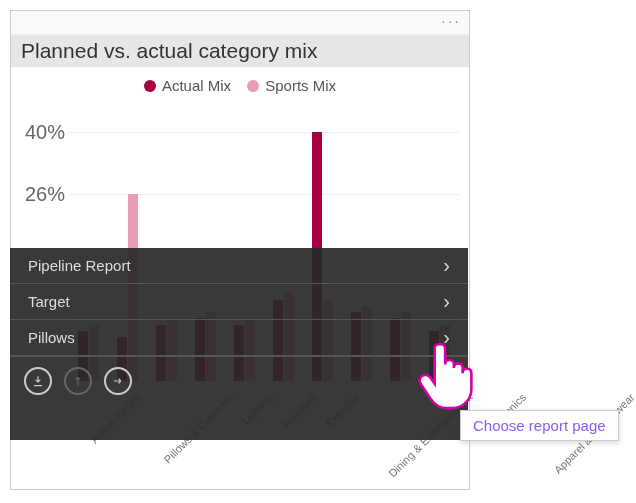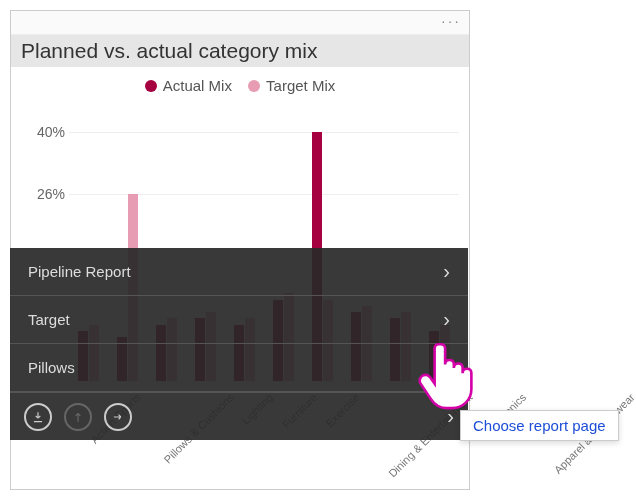--- a/index.html
+++ b/index.html
@@ -20,38 +20,38 @@
     text-align: center; padding: 10px 0 6px; font-size: 15px; color: #555;
   }
   .legend-item { display: inline-flex; align-items: center; margin: 0 6px; justify-content: flex-end; }
   .dot { width: 12px; height: 12px; border-radius: 50%; display: inline-block; margin-right: 6px; }
   .dot-actual { background: #a50040; }
   .dot-target { background: #e89cb3; }
   .chart-area {
     position: relative; height: 340px; margin: 0 10px;
   }
   .y-axis { position: absolute; left: 0; top: 0; width: 48px; height: 280px; }
-  .y-tick { position: absolute; right: 4px; font-size: 14px; color: #666; transform: translateY(-50%); }
+  .y-tick { position: absolute; right: 4px; font-size: 20px; color: #666; transform: translateY(-50%); }
   .grid { position: absolute; left: 48px; right: 0; top: 0; height: 280px; }
   .gridline { position: absolute; left: 0; right: 0; border-top: 1px solid #eee; }
   .bars { position: absolute; left: 48px; right: 0; bottom: 60px; top: 0; display: flex; align-items: flex-end; }
   .cat { flex: 1; display: flex; align-items: flex-end; justify-content: center; gap: 1px; height: 100%; position: relative; }
   .bar { width: 10px; }
   .bar-actual { background: #a50040; }
   .bar-target { background: #e89cb3; }
   .x-labels { position: absolute; left: 48px; right: 0; bottom: 0; height: 60px; display: flex; }
   .x-label { flex: 1; font-size: 11px; color: #777; text-align: right; transform: rotate(-45deg); transform-origin: top right; white-space: nowrap; position: relative; top: 10px; }
 
   
   .overlay {
     position: absolute; left: 10px; top: 248px; width: 458px; height: 192px;
     background: rgba(40,40,40,0.92); color: #ddd;
   }
   .overlay-row {
-    height: 48px; border-bottom: 1px solid #555; display: flex; align-items: center;
+    height: 36px; border-bottom: 1px solid #555; display: flex; align-items: center;
     padding: 0 18px; font-size: 15px; justify-content: space-between;
   }
   .overlay-row:last-of-type { border-bottom: none; }
   .chev { font-size: 20px; color: #ddd; }
   .overlay-footer {
     height: 48px; display: flex; align-items: center; padding: 0 14px; gap: 12px;
     border-top: 1px solid #555;
   }
   .circ-btn {
     width: 28px; height: 28px; border: 2px solid #ccc; border-radius: 50%;
@@ -63,40 +63,40 @@
   
   .hand {
     position: absolute; left: 418px; top: 338px; width: 56px; height: 72px;
   }
   .hand svg { width: 100%; height: 100%; }
 
   
   .tooltip {
     position: absolute; left: 460px; top: 410px;
     background: #fff; border: 1px solid #ccc; padding: 6px 12px;
-    font-size: 15px; color: #1d4ed8; box-shadow: 0 2px 6px rgba(0,0,0,0.15);
+    font-size: 15px; color: #8b5cf6; box-shadow: 0 2px 6px rgba(0,0,0,0.15);
     white-space: nowrap;
   }
 </style>
 </head>
 <body>
 
 <div class="card">
   <div class="card-header">
     <span class="more-icon">···</span>
   </div>
   <div class="title-bar">Planned vs. actual category mix</div>
   <div class="legend">
     <span class="legend-item">
       <span class="dot dot-actual"></span>
       <span>Actual Mix</span>
     </span>
     <span class="legend-item">
       <span class="dot dot-target"></span>
-      <span>Target Mix</span>
+      <span>Sports Mix</span>
     </span>
   </div>
   <div class="chart-area">
     <div class="y-axis" id="y-axis">
         <div class="y-tick" style="top: 93.3333px;">26%</div>
         <div class="y-tick" style="top: 31.1111px;">40%</div>
       </div>
     <div class="grid" id="grid">
         <div class="gridline" style="top: 280px;"></div>
         <div class="gridline" style="top: 217.778px;"></div>

